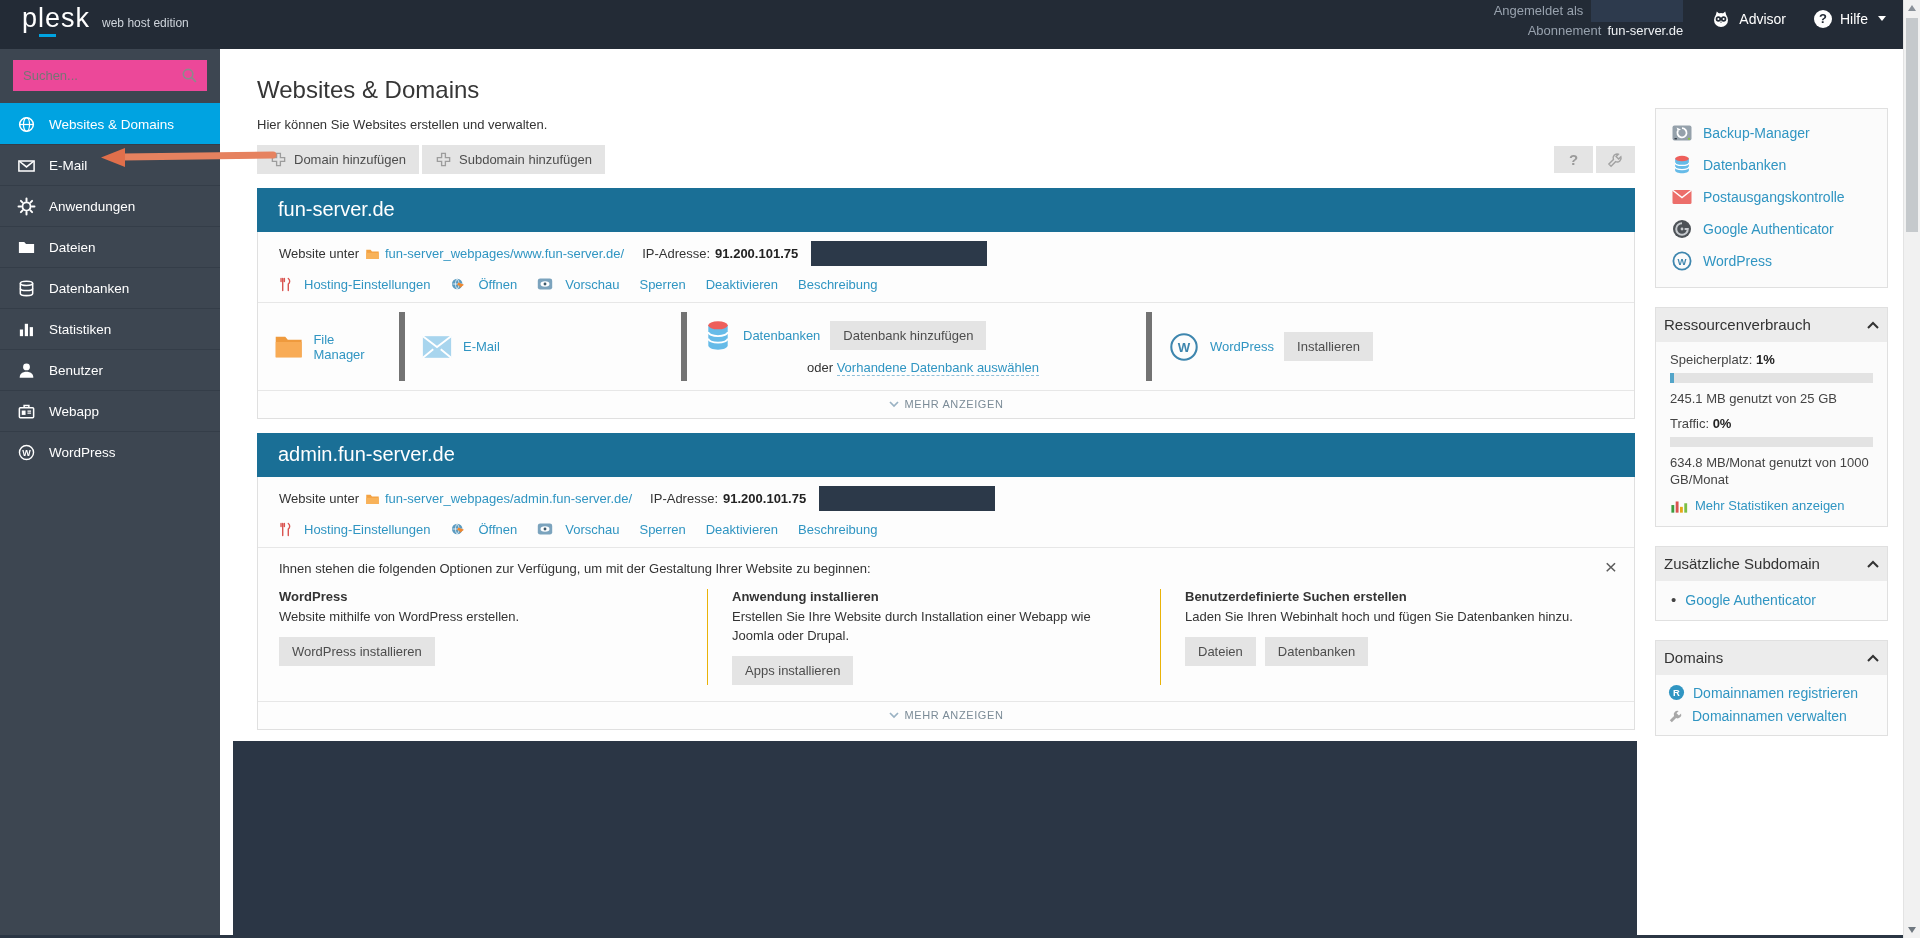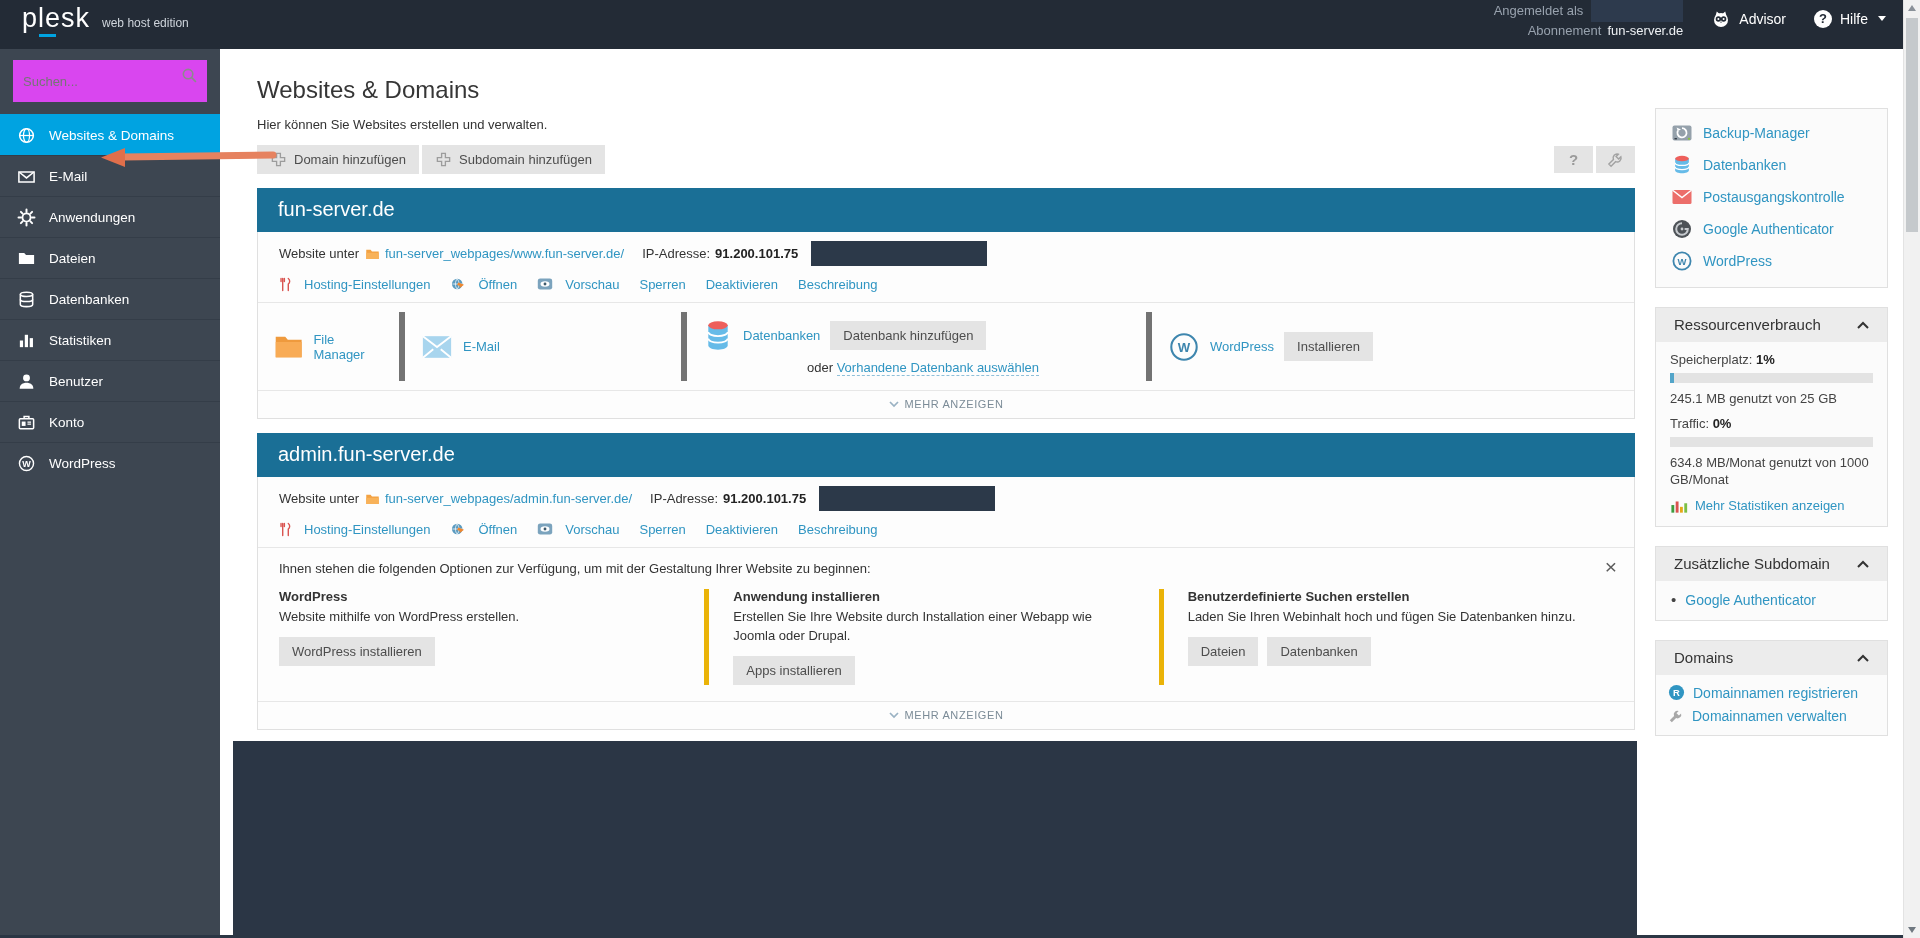--- a/index.html
+++ b/index.html
@@ -17,21 +17,21 @@
   .account-line { display:flex; justify-content:flex-end; align-items:center; }
   .redacted-top { display:inline-block; width:92px; height:23px; background:#2d3a4d; margin-left:8px; }
   .sub-value { color:#eef1f4; margin-left:6px; }
   .top-item { display:flex; align-items:center; gap:8px; color:#fff; font-size:14px; cursor:pointer; }
   .help-q { width:18px; height:18px; border-radius:50%; background:#fff; color:#232b36; font-size:13px; font-weight:bold; display:flex; align-items:center; justify-content:center; }
   .caret-down { width:0; height:0; border-left:4px solid transparent; border-right:4px solid transparent; border-top:5px solid #fff; margin-left:2px; }
 
   
   .sidebar { position:absolute; left:0; top:49px; width:220px; bottom:0; background:#3d4651; z-index:10; }
   .search-wrap { padding:11px 13px 12px; position:relative; }
-  .search-input { width:100%; height:42px; border:none; outline:none; background:#d946ef; font-size:13px; padding:0 30px 0 10px; color:#333; font-family:inherit; }
+  .search-input { width:100%; height:31px; border:none; outline:none; background:#ec4899; font-size:13px; padding:0 30px 0 10px; color:#333; font-family:inherit; }
   .search-icon { position:absolute; right:22px; top:18px; }
   .side-item { display:flex; align-items:center; gap:13px; height:41px; padding:0 17px; color:#fff; font-size:13.5px; border-top:1px solid #343d48; cursor:pointer; }
   .side-item.active { background:#00a3e1; border-top-color:#00a3e1; }
   .side-icon { width:19px; height:19px; flex:none; }
 
   
   .main { position:absolute; left:220px; top:49px; right:0; bottom:0; background:#fff; padding:27px 0 0 37px; }
   .page-title { font-size:24px; font-weight:400; color:#363636; }
   .page-sub { margin-top:13px; font-size:13px; color:#333; }
   .toolbar { margin-top:13px; width:1378px; display:flex; gap:3px; align-items:center; }
@@ -64,34 +64,34 @@
   .oder-line { margin:8px 0 0 104px; font-size:13px; color:#333; }
   .dashed-link { color:#3095c2; border-bottom:1px dashed #8fc0da; cursor:pointer; }
 
   .show-more { border-top:1px solid #e7e7e7; display:flex; justify-content:center; align-items:center; gap:6px; padding:7px 0 8px; font-size:11px; letter-spacing:0.6px; color:#7b8b97; cursor:pointer; }
 
   .options { border-top:1px solid #e7e7e7; position:relative; padding:13px 21px 16px; }
   .options-intro { font-size:13px; color:#333; margin-bottom:13px; padding-right:40px; }
   .close-x { position:absolute; top:8px; right:17px; font-size:21px; color:#5c5c5c; line-height:1; cursor:pointer; }
   .opt-cols { display:flex; }
   .opt-col { flex:1; padding-right:24px; }
-  .opt-col + .opt-col { border-left:5px solid #eab308; padding-left:24px; }
+  .opt-col + .opt-col { border-left:1px solid #eab308; padding-left:24px; }
   .opt-title { font-size:13px; font-weight:bold; color:#333; margin-bottom:3px; }
   .opt-desc { font-size:13px; color:#333; line-height:19px; margin-bottom:11px; max-width:420px; }
   .opt-btns { display:flex; gap:9px; }
 
   .dark-redacted { margin:11px 0 0 -24px; width:1404px; height:226px; background:#2b3645; }
 
   
   .rail { position:absolute; left:1655px; top:108px; width:233px; z-index:15; font-size:14px; }
   .panel { background:#fbfbfb; border:1px solid #e0e0e0; margin-bottom:19px; }
   .panel-list { padding:8px 0 10px; }
   .plink { display:flex; align-items:center; gap:10px; padding:5px 15px; color:#3095c2; cursor:pointer; }
   .plink .ric { width:22px; height:22px; flex:none; }
-  .panel-header { background:#ececec; padding:8px 18px 9px; font-size:15px; color:#333; display:flex; justify-content:space-between; align-items:center; cursor:pointer; }
+  .panel-header { background:#ececec; padding:8px 8px 9px; font-size:15px; color:#333; display:flex; justify-content:space-between; align-items:center; cursor:pointer; }
   .res-body { padding:10px 14px 12px; color:#444; font-size:13px; }
   .res-line { margin-bottom:2px; }
   .res-line b { color:#222; }
   .pbar { height:10px; background:#e3e3e3; margin:6px 0 7px; position:relative; }
   .pbar-fill { position:absolute; left:0; top:0; bottom:0; background:#53a5c9; }
   .usage { margin-bottom:9px; line-height:17px; }
   .more-stats { display:flex; align-items:center; gap:7px; color:#3095c2; margin-top:4px; cursor:pointer; }
   .svc-body { padding:10px 15px 12px; }
   .bullet-item { display:flex; align-items:center; gap:9px; color:#3095c2; cursor:pointer; }
   .bullet { color:#444; font-size:15px; }
@@ -208,21 +208,21 @@
       </svg>
     <span>Benutzer</span>
   </div>
   <div class="side-item">
     <svg class="side-icon" viewBox="0 0 20 20">
         <rect x="2.5" y="6" width="15" height="10.5" rx="1" fill="none" stroke="#fff" stroke-width="1.6"></rect>
         <path d="M7.5 6V3.8h5V6" fill="none" stroke="#fff" stroke-width="1.6"></path>
         <rect x="5" y="9" width="4" height="4.6" fill="#fff"></rect>
         <path d="M11 9.7h3.8M11 11.8h3.8" stroke="#fff" stroke-width="1.3"></path>
       </svg>
-    <span>Konto</span>
+    <span>Webapp</span>
   </div>
   <div class="side-item">
     <svg class="side-icon" viewBox="0 0 20 20">
         <circle cx="10" cy="10" r="7.4" fill="none" stroke="#fff" stroke-width="1.5"></circle>
         <text x="10" y="13.4" text-anchor="middle" font-size="9.5" font-weight="bold" fill="#fff" font-family="Liberation Sans, sans-serif">W</text>
       </svg>
     <span>WordPress</span>
   </div>
 </div>
 

